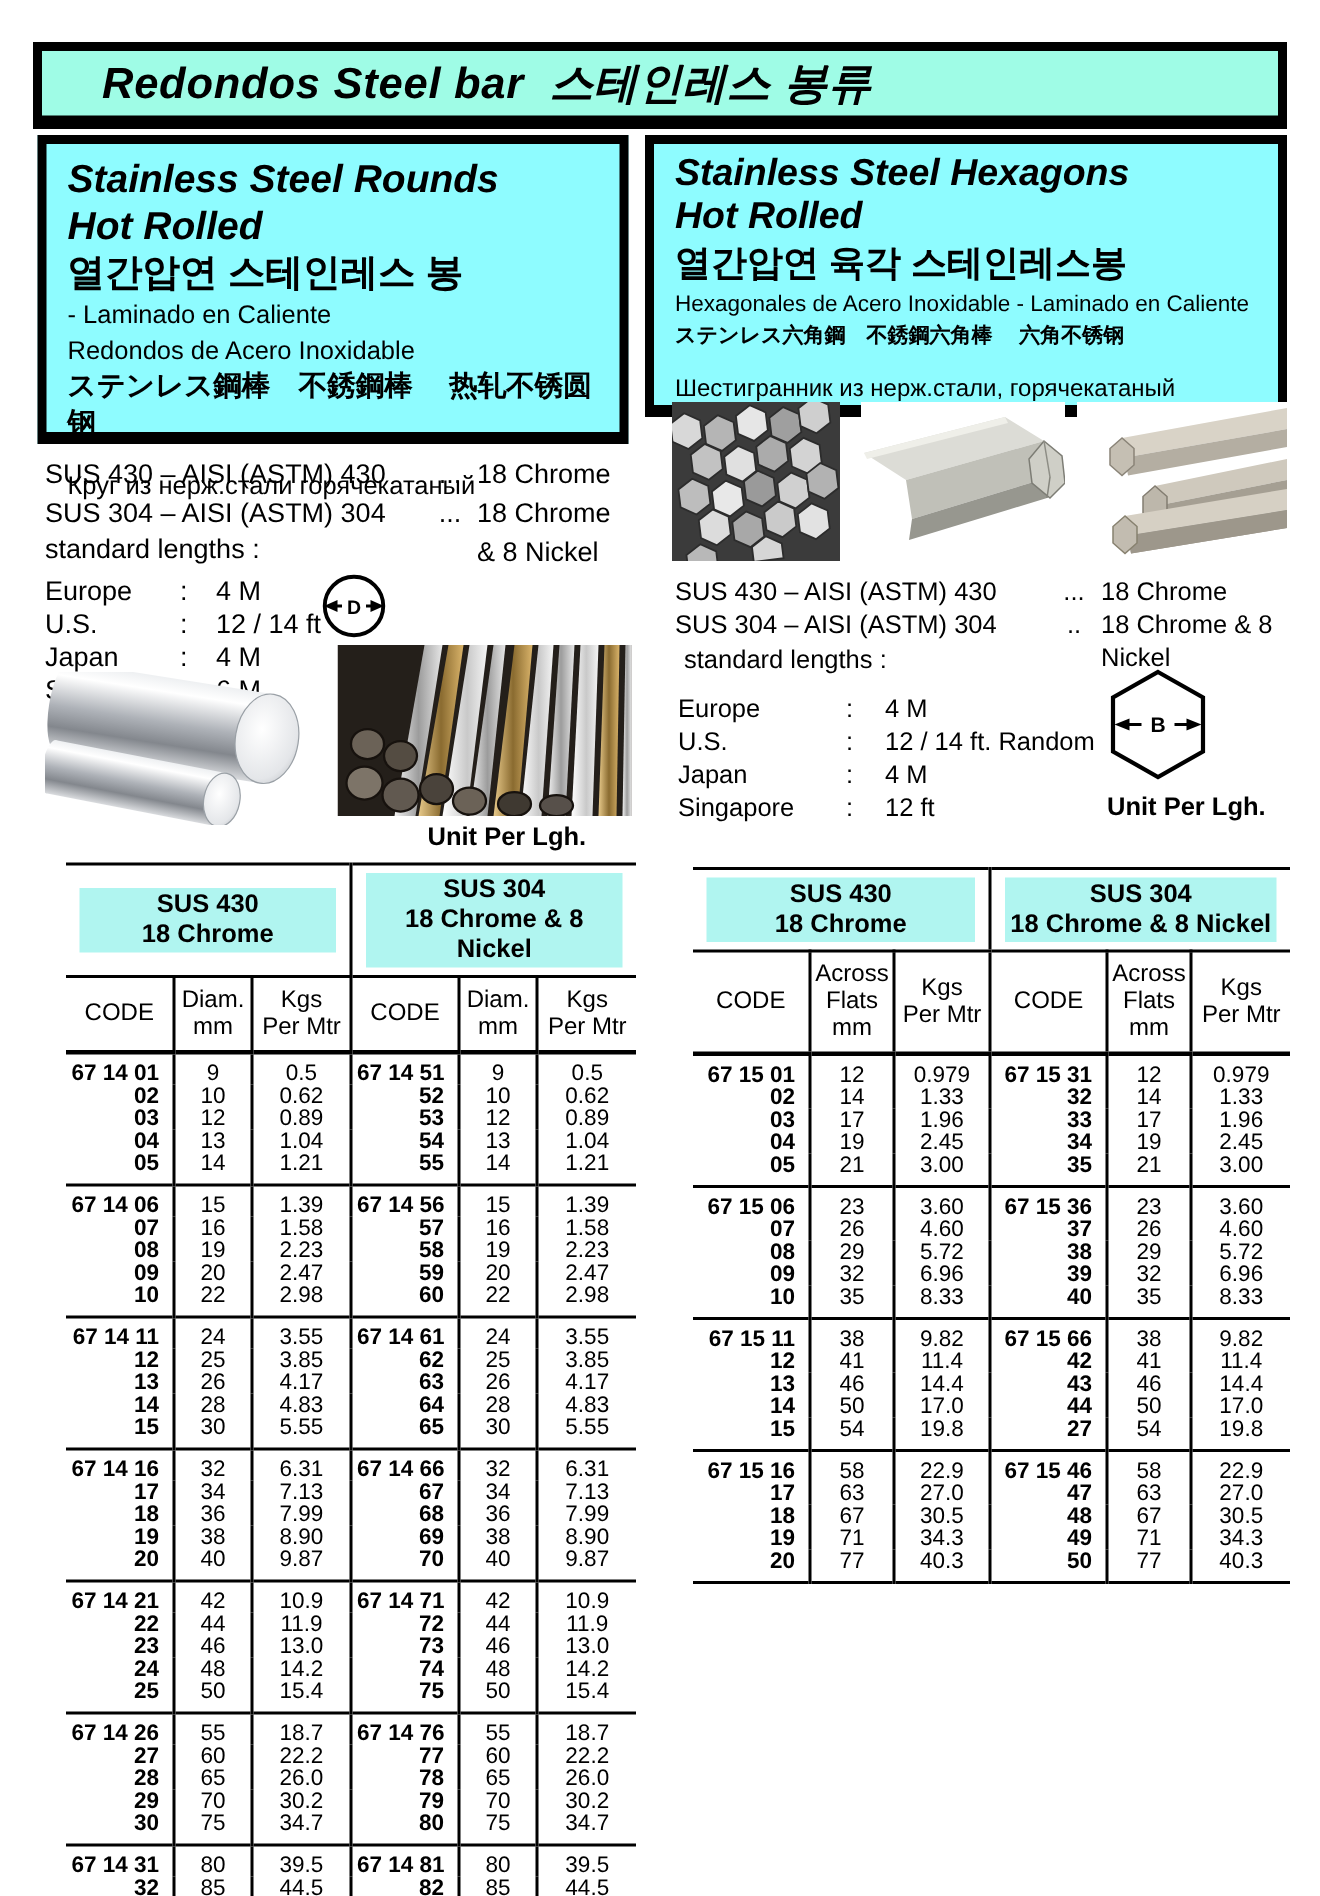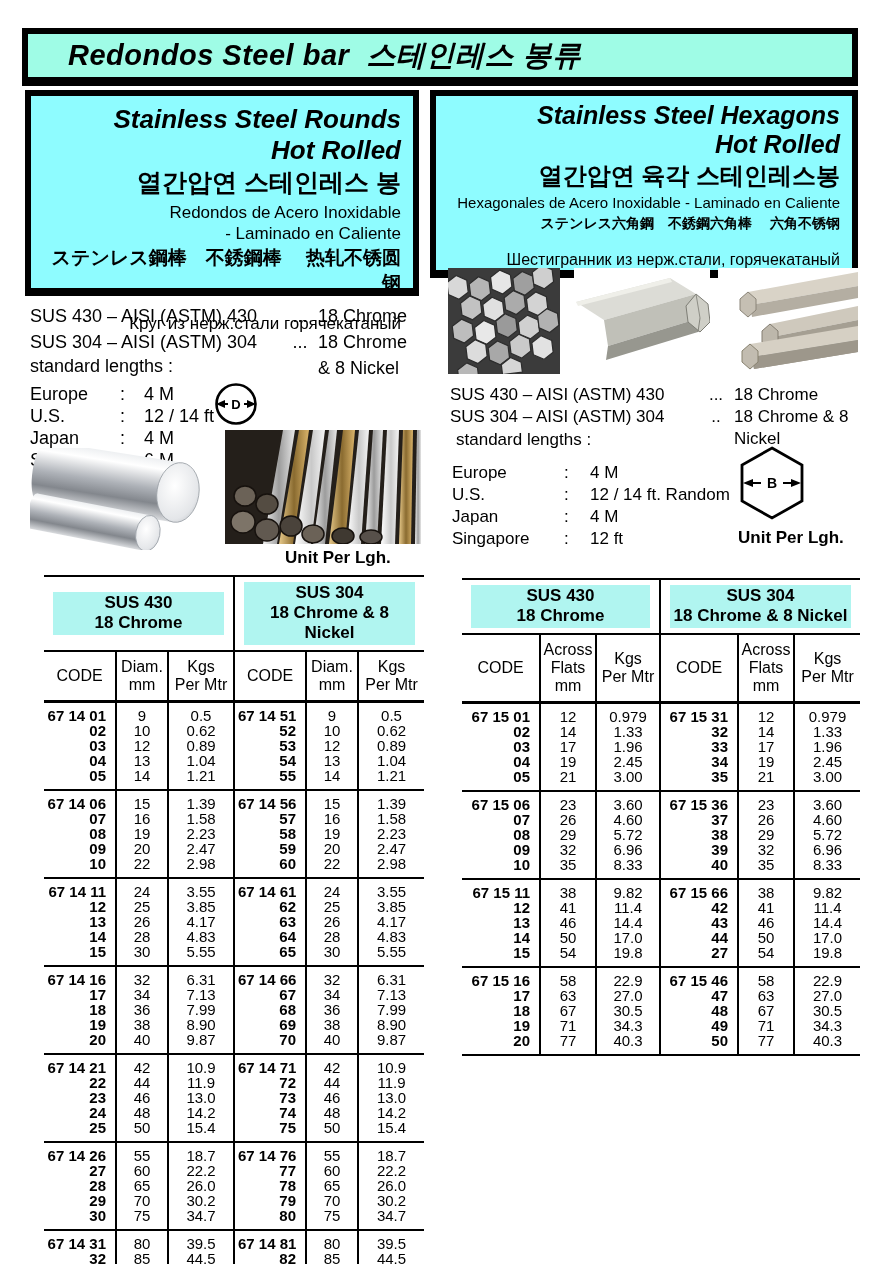--- a/index.html
+++ b/index.html
@@ -12,21 +12,21 @@
   body{background:#fff;font-family:"Liberation Sans","DejaVu Sans",sans-serif;color:var(--ink);}
   .page{position:relative;width:880px;height:1264px;background:#fff;overflow:hidden;}
 
   
   .banner{position:absolute;left:22px;top:28px;width:836px;height:58px;
     background:var(--mint);border:6px solid #000;border-bottom-width:9px;
     display:flex;align-items:center;}
   .banner .title{font-size:29px;font-weight:bold;font-style:italic;padding-left:40px;white-space:pre;letter-spacing:.5px;}
 
   
-  .panel{position:absolute;background:var(--cyan);border:6px solid #000;border-bottom-width:8px;padding:8px 12px 6px 14px;text-align:right;}
+  .panel{position:absolute;background:var(--cyan);border:6px solid #000;border-bottom-width:8px;padding:8px 12px 6px 14px;}
   .panel-rounds{left:25px;top:90px;width:394px;height:206px;}
   .panel-hex{left:430px;top:90px;width:428px;height:188px;padding-top:5px;}
   .p-title{font-size:26px;line-height:1.18;font-weight:bold;font-style:italic;}
   .panel-hex .p-title{font-size:25px;line-height:1.15;}
   .p-ko{font-size:25px;line-height:1.25;font-weight:bold;margin-top:2px;}
   .panel-hex .p-ko{font-size:24px;}
   .p-es{font-size:17px;line-height:1.25;margin-top:3px;}
   .panel-hex .p-es{font-size:15px;margin-top:3px;}
   .p-jp{font-size:19px;line-height:1.3;font-weight:bold;margin-top:2px;}
   .panel-hex .p-jp{font-size:14px;}
@@ -81,22 +81,22 @@
 <div class="page">
 
   <div class="banner">
     <div class="title">Redondos Steel bar  스테인레스 봉류</div>
   </div>
 
   <div class="panel panel-rounds">
     <div class="p-title">Stainless Steel Rounds</div>
     <div class="p-title">Hot Rolled</div>
     <div class="p-ko">열간압연 스테인레스 봉</div>
+    <div class="p-es" style="margin-top:0;">- Laminado en Caliente</div>
     <div class="p-es">Redondos de Acero Inoxidable</div>
-    <div class="p-es" style="margin-top:0;">- Laminado en Caliente</div>
     <div class="p-jp">ステンレス鋼棒　不銹鋼棒　 热轧不锈圆钢</div>
     <div class="p-ru">Круг из нерж.стали горячекатаный</div>
   </div>
 
   <div class="panel panel-hex">
     <div class="p-title">Stainless Steel Hexagons</div>
     <div class="p-title">Hot Rolled</div>
     <div class="p-ko">열간압연 육각 스테인레스봉</div>
     <div class="p-es">Hexagonales de Acero Inoxidable - Laminado en Caliente</div>
     <div class="p-jp">ステンレス六角鋼　不銹鋼六角棒　 六角不锈钢</div>

